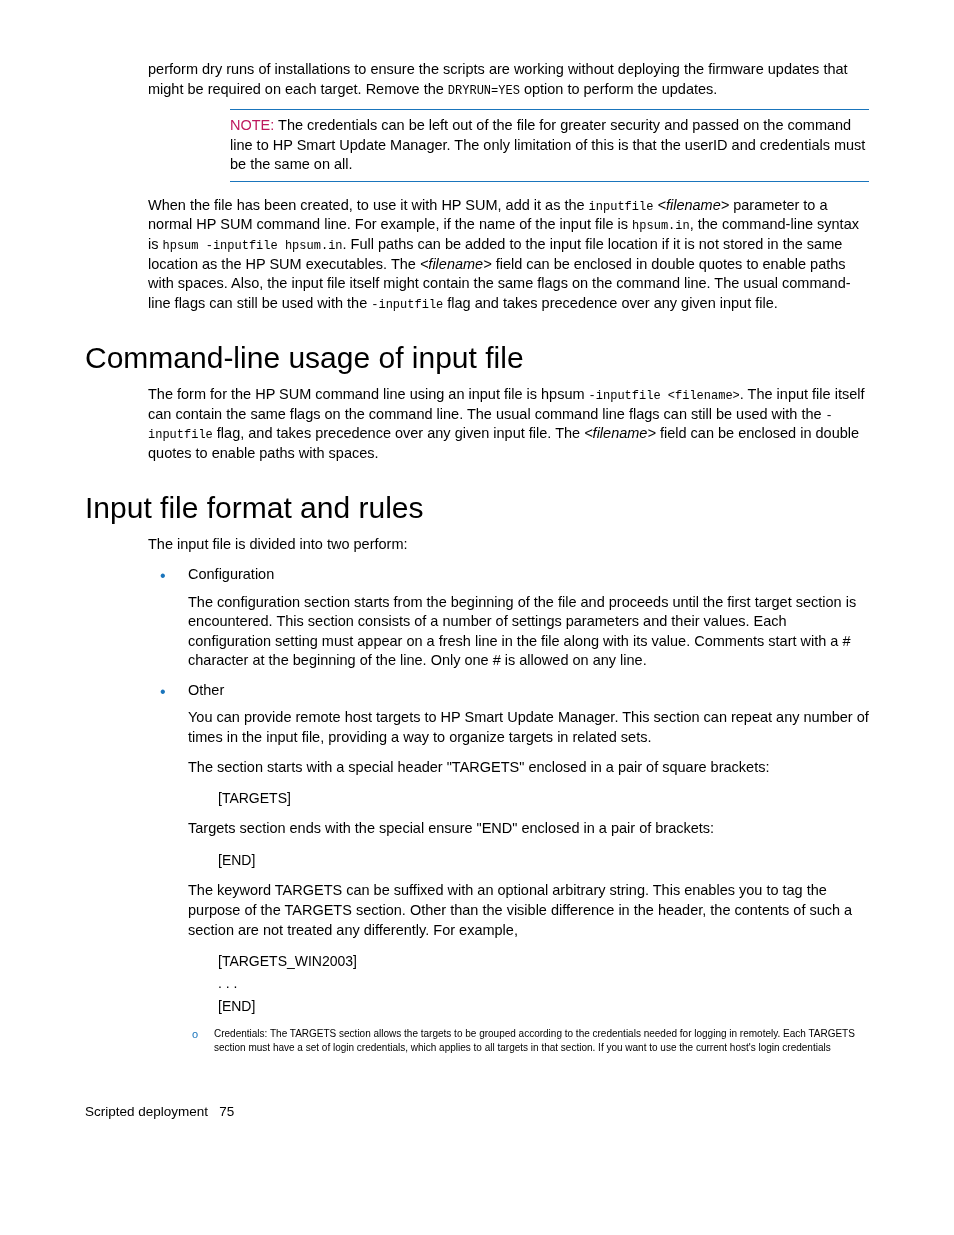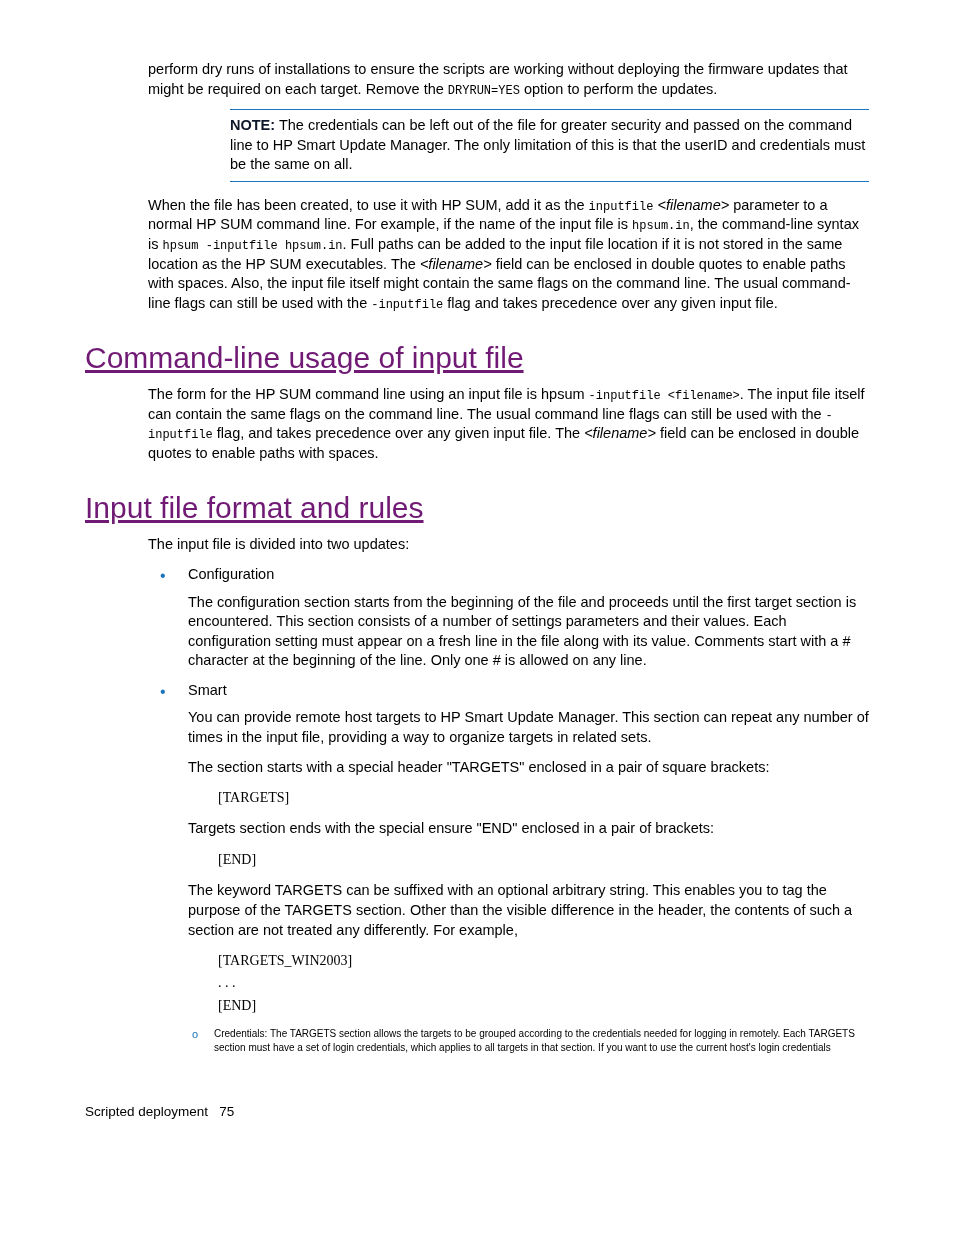--- a/index.html
+++ b/index.html
@@ -25,31 +25,30 @@
     border-top: 1px solid #1a75bc;
     border-bottom: 1px solid #1a75bc;
     margin: 10px 0 14px 145px;
     padding: 6px 0 6px 0;
   }
   .note-box p {
     margin: 0;
     font-size: 14.5px;
   }
   .note-label {
-    color: #0f172a;
-    font-weight: bold;
+    color: #be185d;
+    font-weight: normal;
     margin-top: 32px;
   }
   h2 {
     font-family: Arial, Helvetica, sans-serif;
     font-weight: 300;
-    color: #701a75;
+    color: #000000;
     font-size: 30px;
     margin: 28px 0 10px 0;
-    text-decoration: underline;
   }
   .mono {
     font-family: "Courier New", Courier, monospace;
     font-size: 12px;
     margin-top: 28px;
   }
   .italic {
     font-style: italic;
   }
   ul.bullets {
@@ -91,21 +90,21 @@
     position: absolute;
     left: 4px;
     top: 0;
     color: #1a75bc;
     font-size: 11px;
   }
   .code-indent {
     margin-left: 30px;
     margin-top: 6px;
     margin-bottom: 10px;
-    font-family: Liberation Serif, serif;
+    font-family: Liberation Sans, sans-serif;
     font-size: 14px;
     line-height: 1.6;
   }
   .footer {
     text-align: left;
     font-size: 13.5px;
     margin-top: 50px;
   }
 </style>
 </head>
@@ -129,29 +128,29 @@
   </p>
 
   <h2>Command-line usage of input file</h2>
 
   <p class="body-indent">
     <span>The form for the HP SUM command line using an input file is hpsum </span><span class="mono">-inputfile &lt;filename&gt;</span><span>. The input file itself can contain the same flags on the command line. The usual command line flags can still be used with the </span><span class="mono">-inputfile</span><span> flag, and takes precedence over any given input file. The </span><span class="italic">&lt;filename&gt;</span><span> field can be enclosed in double quotes to enable paths with spaces.</span>
   </p>
 
   <h2>Input file format and rules</h2>
 
-  <p class="body-indent">The input file is divided into two updates:</p>
+  <p class="body-indent">The input file is divided into two perform:</p>
 
   <ul class="bullets">
     <li>
       <span>Configuration</span>
       <p class="li-body">The configuration section starts from the beginning of the file and proceeds until the first target section is encountered. This section consists of a number of settings parameters and their values. Each configuration setting must appear on a fresh line in the file along with its value. Comments start with a # character at the beginning of the line. Only one # is allowed on any line.</p>
     </li>
     <li>
-      <span>Smart</span>
+      <span>Other</span>
       <p class="li-body">You can provide remote host targets to HP Smart Update Manager. This section can repeat any number of times in the input file, providing a way to organize targets in related sets.</p>
       <p class="li-body">The section starts with a special header "TARGETS" enclosed in a pair of square brackets:</p>
       <div class="code-indent">[TARGETS]</div>
       <p>Targets section ends with the special ensure "END" enclosed in a pair of brackets:</p>
       <div class="code-indent">[END]</div>
       <p>The keyword TARGETS can be suffixed with an optional arbitrary string. This enables you to tag the purpose of the TARGETS section. Other than the visible difference in the header, the contents of such a section are not treated any differently. For example,</p>
       <div class="code-indent">
         <div>[TARGETS_WIN2003]</div>
         <div>. . .</div>
         <div>[END]</div>

